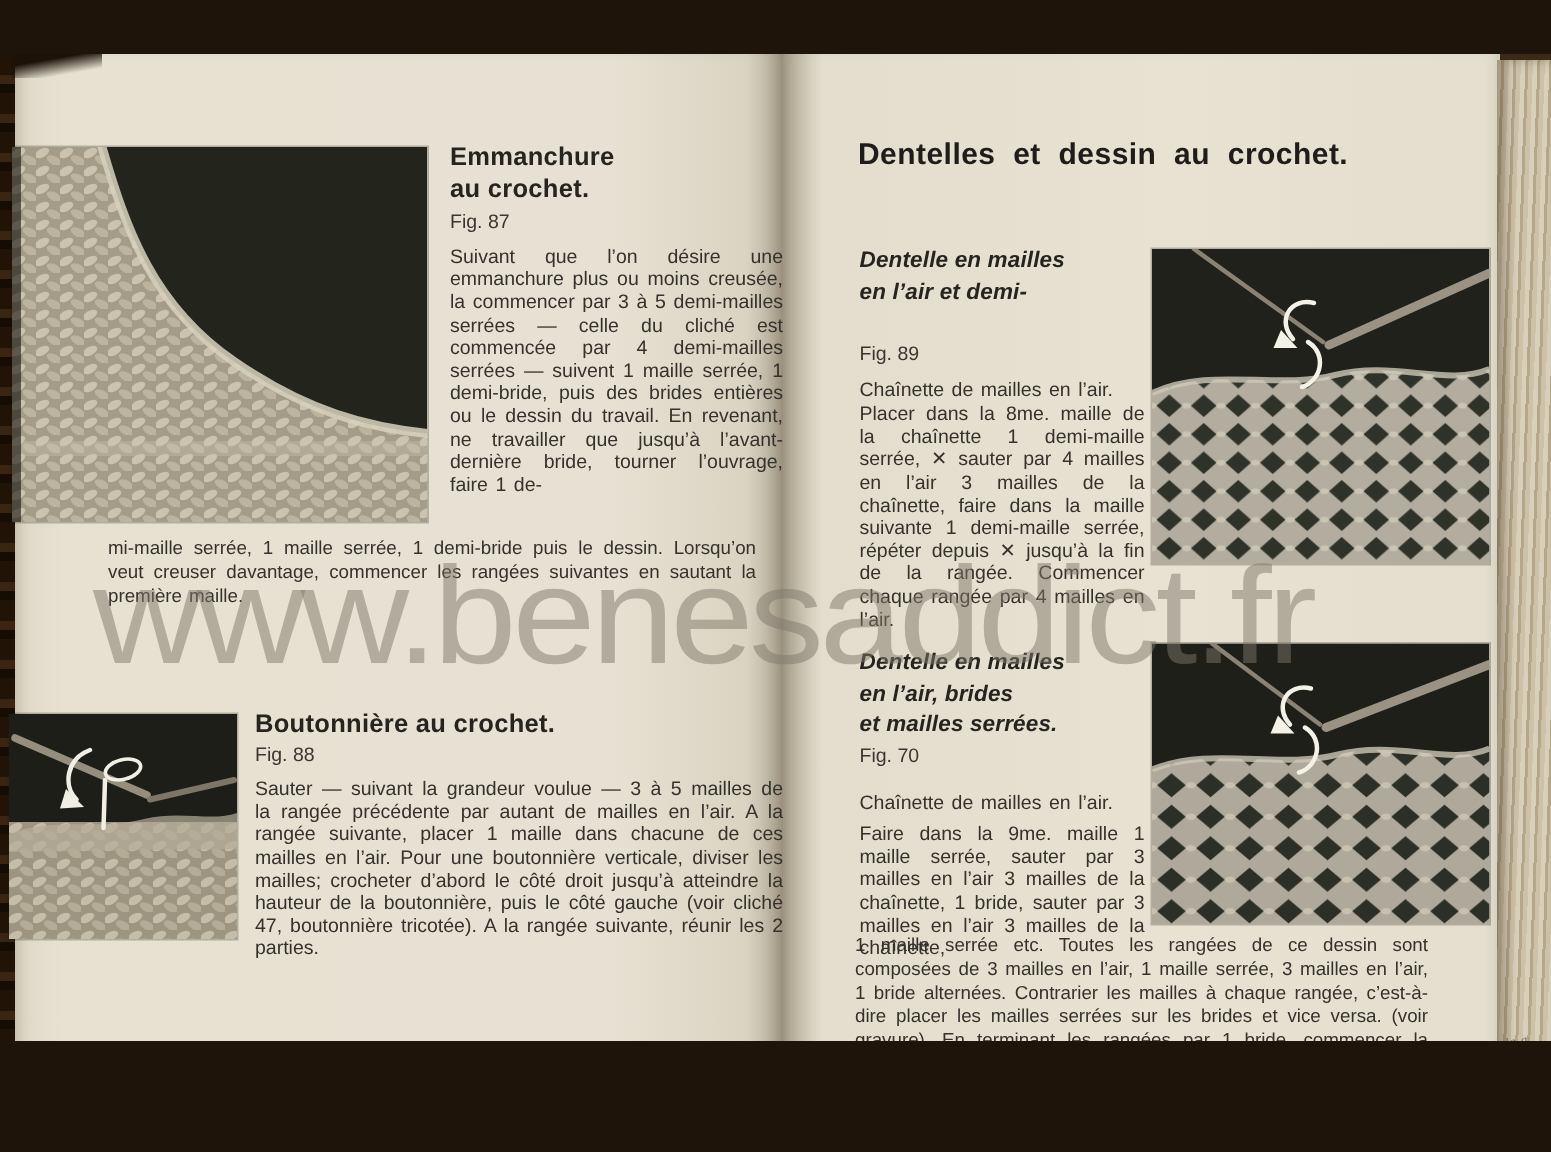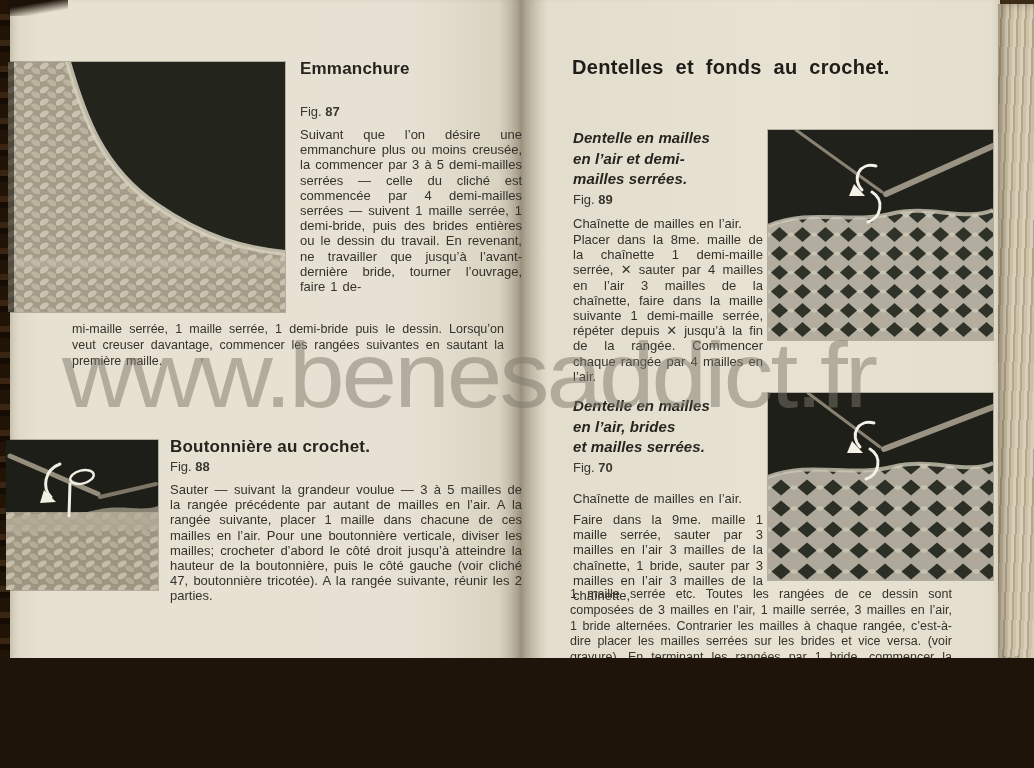--- a/index.html
+++ b/index.html
@@ -1,19 +1,20 @@
 <!DOCTYPE html>
 <html><head>
 <meta charset="utf-8">
 <style>
   html,body{margin:0;padding:0;background:#1f1409;}
   #stage{
     position:relative; width:1034px; height:658px; overflow:hidden;
     font-family:"Liberation Sans", sans-serif; color:#35322c;
     background:linear-gradient(180deg,#3a2a16 0%,#2c1d0e 100%);
+    margin-top:36px;
   }
   .abs{position:absolute;}
   
   #table-surface{left:0;top:740px;width:1034px;height:28px;
     background:linear-gradient(180deg,#4a3318,#241508);z-index:0;}
   #book-spine{left:0;top:0;width:10px;height:752px;z-index:1;
     background:repeating-linear-gradient(180deg,#221307 0 14px,#3a2412 14px 20px,#150c04 20px 26px);}
   #page-left{left:10px;top:0;width:512px;height:748px;z-index:1;
     background:linear-gradient(90deg,#ddd7c6 0%,#e6e1d1 6%,#e6e1d2 78%,#d8d2c0 97%,#c9c2ae 100%);
     box-shadow:inset 0 -6px 10px rgba(60,40,20,.25);}
@@ -30,21 +31,21 @@
   #thumb{left:-10px;top:704px;width:62px;height:72px;z-index:6;
     background:radial-gradient(circle at 40% 35%,#ecd0c2 0 28%,#d8ab9e 60%,#c49386 100%);
     border-radius:48% 52% 40% 40%; transform:rotate(12deg);
     box-shadow:2px -2px 6px rgba(0,0,0,.35);}
   
   .z{z-index:3;}
   .h-sec{font-weight:bold;font-size:17px;line-height:21px;letter-spacing:.2px;color:#26241f;}
   .h-sec-sm{font-weight:bold;font-size:15px;line-height:20.5px;letter-spacing:.1px;color:#26241f;font-style:italic;}
   .h-page{font-weight:bold;font-size:20px;letter-spacing:.3px;word-spacing:6px;color:#1f1d19;}
   .fig{font-size:13px;color:#3a3731;}
-  .fig b{font-weight:bold;}
+  .fig b{font-weight:normal;}
   .body-txt{font-size:13px;line-height:15.2px;text-align:justify;word-spacing:1.4px;color:#35322c;}
   .body-wide{font-size:12.5px;line-height:15.8px;text-align:justify;word-spacing:1.2px;color:#35322c;}
   .pgnum{font-weight:bold;font-size:16px;color:#26241f;}
   #watermark{left:62px;top:318px;width:980px;z-index:5;
     font-size:100px;letter-spacing:-3px;color:rgba(125,119,106,.5);
     transform:scaleY(.92);white-space:nowrap;pointer-events:none;}
   .photo{box-shadow:0 0 0 1px rgba(30,25,15,.25);}
 </style>
 </head>
 <body>
@@ -69,20 +70,21 @@
     </defs>
     <rect width="277" height="250" fill="#23251d"></rect>
     <path d="M0,0 L60,0 C76,55 94,106 148,143 C197,177 238,187 277,191 L277,250 L0,250 Z" fill="url(#braid87)"></path>
     <path d="M60,0 C76,55 94,106 148,143 C197,177 238,187 277,191" fill="none" stroke="#d8d1bd" stroke-width="6" stroke-linecap="round" opacity=".85"></path>
     <rect y="196" width="277" height="10" fill="#cfc7b2" opacity=".35"></rect>
     <rect x="0" width="6" height="250" fill="#141008" opacity=".6"></rect>
   </svg>
 
   <div class="abs z h-sec" style="left:300px;top:58px;width:215px;">
     <div>Emmanchure</div>
+    <div>au crochet.</div>
   </div>
   <div class="abs z fig" style="left:300px;top:104px;">
     <span>Fig.</span>
     <b>87</b>
   </div>
   <div class="abs z body-txt" style="left:300px;top:127px;width:222px;">Suivant que l’on désire une emmanchure plus ou moins creusée, la commencer par 3 à 5 demi-mailles serrées — celle du cliché est commencée par 4 demi-mailles serrées — suivent 1 maille serrée, 1 demi-bride, puis des brides entières ou le dessin du travail. En revenant, ne travailler que jusqu’à l’avant-dernière bride, tourner l’ouvrage, faire 1 de-</div>
   <div class="abs z body-wide" style="left:72px;top:322px;width:432px;">mi-maille serrée, 1 maille serrée, 1 demi-bride puis le dessin. Lorsqu’on veut creuser davantage, commencer les rangées suivantes en sautant la première maille.</div>
 
   <div class="abs z h-sec" style="left:170px;top:436px;width:300px;">Boutonnière au crochet.</div>
   <div class="abs z fig" style="left:170px;top:459px;">
@@ -105,26 +107,25 @@
     <line x1="4" y1="16" x2="92" y2="54" stroke="#968e7d" stroke-width="5" stroke-linecap="round"></line>
     <line x1="150" y1="44" x2="94" y2="57" stroke="#7d7566" stroke-width="4" stroke-linecap="round"></line>
     <ellipse cx="76" cy="37" rx="12" ry="6.5" fill="none" stroke="#f1eee4" stroke-width="2.4" transform="rotate(-14 76 37)"></ellipse>
     <path d="M54,24 C38,30 36,48 45,57" fill="none" stroke="#f1eee4" stroke-width="3" stroke-linecap="round"></path>
     <polygon points="38,50 50,62 34,63" fill="#f1eee4"></polygon>
     <line x1="64" y1="44" x2="63" y2="76" stroke="#f1eee4" stroke-width="3" stroke-linecap="round"></line>
   </svg>
 
   <div class="abs z pgnum" style="left:88px;top:676px;font-family:Liberation Mono, monospace;">58</div>
 
-  <div class="abs z h-page" style="left:572px;top:56px;width:400px;">Dentelles et fonds au crochet.</div>
+  <div class="abs z h-page" style="left:572px;top:56px;width:400px;">Dentelles et dessin au crochet.</div>
 
   <div class="abs z h-sec-sm" style="left:573px;top:128px;width:200px;">
     <div>Dentelle en mailles</div>
     <div>en l’air et demi-</div>
-    <div>mailles serrées.</div>
   </div>
   <div class="abs z fig" style="left:573px;top:192px;text-align:right;">
     <span>Fig.</span>
     <b>89</b>
   </div>
   <div class="abs z body-txt" style="left:573px;top:216px;width:190px;">Chaînette de mailles en l’air.</div>
   <div class="abs z body-txt" style="left:573px;top:232px;width:190px;">Placer dans la 8me. maille de la chaînette 1 demi-maille serrée, ✕ sauter par 4 mailles en l’air 3 mailles de la chaînette, faire dans la maille suivante 1 demi-maille serrée, répéter depuis ✕ jusqu’à la fin de la rangée. Commencer chaque rangée par 4 mailles en l’air.</div>
 
   <svg class="abs z photo" style="left:768px;top:130px;" width="225" height="210" viewBox="0 0 225 210">
     <defs>

